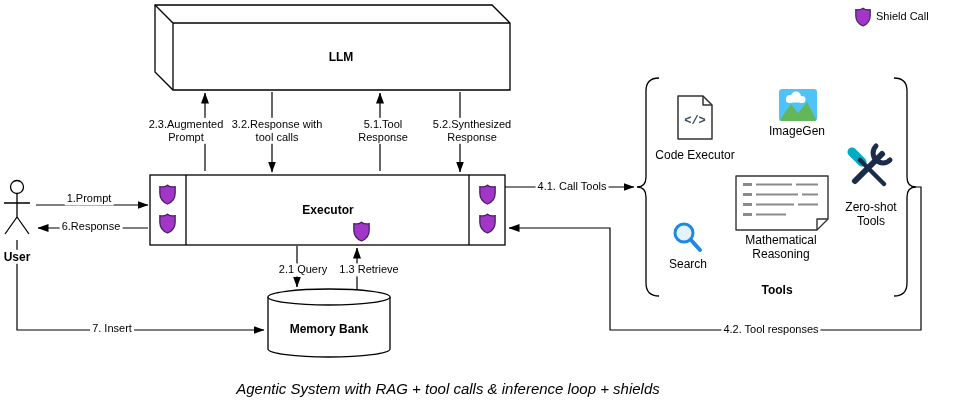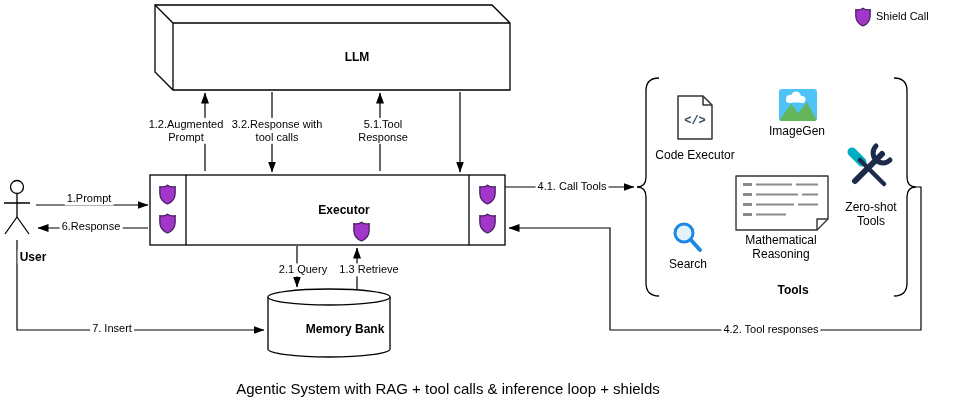--- a/index.html
+++ b/index.html
@@ -15,24 +15,24 @@
   svg{position:absolute;left:0;top:0;}
   .shape{fill:#fff;stroke:#000;stroke-width:1.3px;}
   .edge{fill:none;stroke:#000;stroke-width:1.2px;}
   .thin{fill:none;stroke:#000;stroke-width:1.3px;}
   .shieldp{fill:var(--shield-fill);stroke:var(--shield-stroke);stroke-width:1.5px;}
   .docline{fill:#8a8a8a;}
   .lbl{position:absolute;transform:translate(-50%,-50%);font-size:11px;line-height:1.2;
        text-align:center;white-space:nowrap;}
   .wrap{white-space:normal;}
   .bg{background:#fff;padding:0 2px;}
-  .bold{font-weight:bold;font-size:12px;margin-left:16px;}
+  .bold{font-weight:bold;font-size:12px;}
   .toollbl{font-size:12px;}
   .legendlbl{transform:translate(0,-50%);font-size:11px;}
-  .titlelbl{font-size:15px;}
+  .titlelbl{font-size:15px;font-style:italic;}
 </style>
 </head>
 <body>
 
 <div class="canvas">
 
   <svg width="970" height="411" viewBox="0 0 970 411">
     <defs>
       <marker id="arr" markerUnits="userSpaceOnUse" markerWidth="11" markerHeight="8" refX="10.5" refY="4" orient="auto">
         <path d="M0,0 L11,4 L0,8 Z" fill="#000"></path>
@@ -145,23 +145,24 @@
   <div class="lbl bold" style="left:777px;top:290px">Tools</div>
 
   <div class="lbl toollbl" style="left:695px;top:155px">Code Executor</div>
   <div class="lbl toollbl" style="left:797px;top:131px">ImageGen</div>
   <div class="lbl toollbl" style="left:688px;top:264px">Search</div>
   <div class="lbl toollbl wrap" style="left:781px;top:247px;width:90px">Mathematical Reasoning</div>
   <div class="lbl toollbl wrap" style="left:871px;top:214px;width:74px">Zero-shot Tools</div>
 
   <div class="lbl bg" style="left:89px;top:199px">1.Prompt</div>
   <div class="lbl bg" style="left:91px;top:227px">6.Response</div>
-  <div class="lbl bg wrap" style="left:186px;top:131px;width:88px">1.2.Augmented Prompt</div>
+  <div class="lbl bg wrap" style="left:186px;top:131px;width:88px">2.3.Augmented Prompt</div>
   <div class="lbl bg wrap" style="left:277px;top:131px;width:96px">3.2.Response with tool calls</div>
   <div class="lbl bg wrap" style="left:383px;top:131px;width:66px">5.1.Tool Response</div>
+  <div class="lbl bg wrap" style="left:472px;top:131px;width:96px">5.2.Synthesized Response</div>
   <div class="lbl bg" style="left:303px;top:270px">2.1 Query</div>
   <div class="lbl bg" style="left:369px;top:270px">1.3 Retrieve</div>
   <div class="lbl bg" style="left:112px;top:329px">7. Insert</div>
   <div class="lbl bg" style="left:572px;top:187px">4.1. Call Tools</div>
   <div class="lbl bg" style="left:771px;top:330px">4.2. Tool responses</div>
 
   <div class="lbl legendlbl" style="left:876px;top:17px">Shield Call</div>
   <div class="lbl titlelbl" style="left:448px;top:389px">Agentic System with RAG + tool calls &amp; inference loop + shields</div>
 
 </div>

